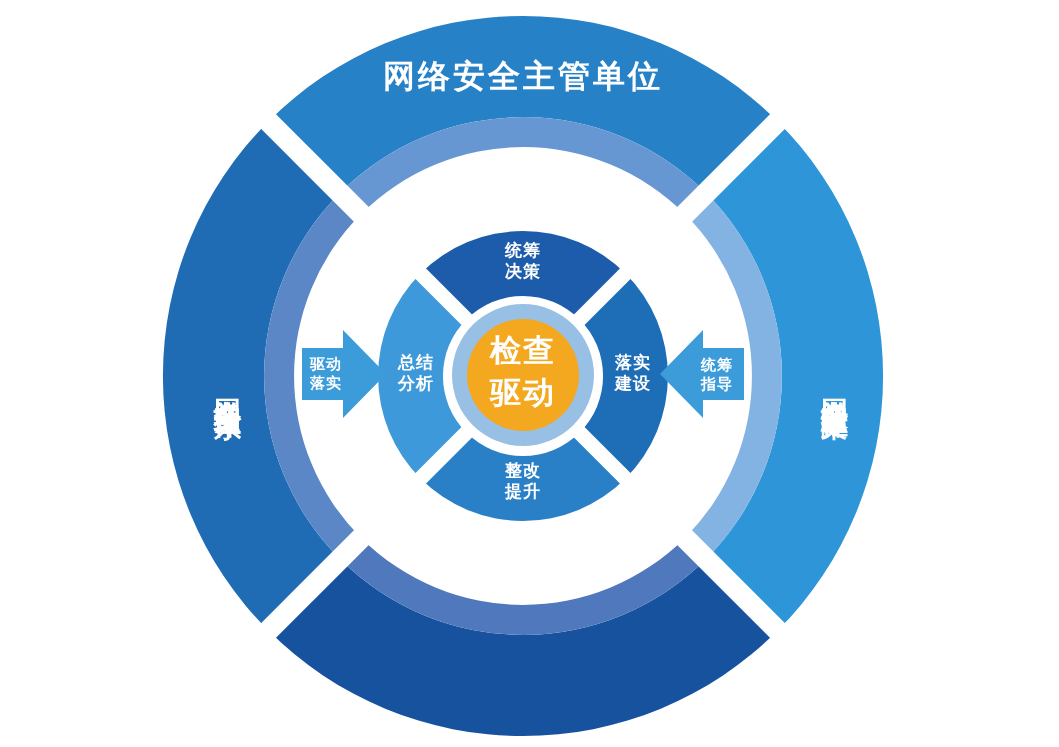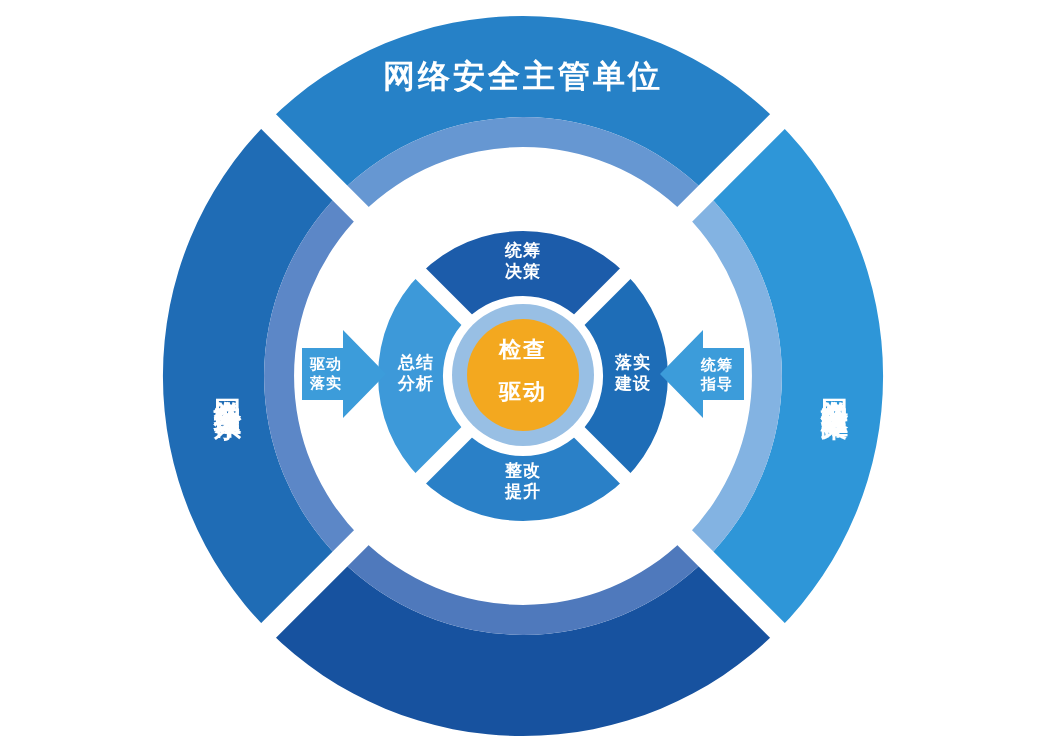--- a/index.html
+++ b/index.html
@@ -24,21 +24,21 @@
   }
   .lbl-outer-h { font-size: 32px; letter-spacing: 3px; }
   .lbl-outer-v {
     font-size: 27px;
     letter-spacing: 2px;
     writing-mode: vertical-rl;
     text-orientation: upright;
     white-space: nowrap;
   }
   .lbl-inner { font-size: 17px; line-height: 21px; letter-spacing: 1px; }
-  .lbl-center { font-size: 22px; line-height: 42px; letter-spacing: 2px; }
+  .lbl-center { font-size: 31px; line-height: 42px; letter-spacing: 2px; }
   .lbl-arrow { font-size: 15px; line-height: 19px; letter-spacing: 1px; }
 </style>
 </head>
 <body>
 
 <div class="stage">
 
   <svg width="1059" height="747" viewBox="0 0 1059 747">
 
     <path d="M268.4,121.4 A360,360 0 0 1 777.6,121.4 L706.1,192.9 A259,259 0 0 0 339.9,192.9 Z" fill="#2681C7"></path>

